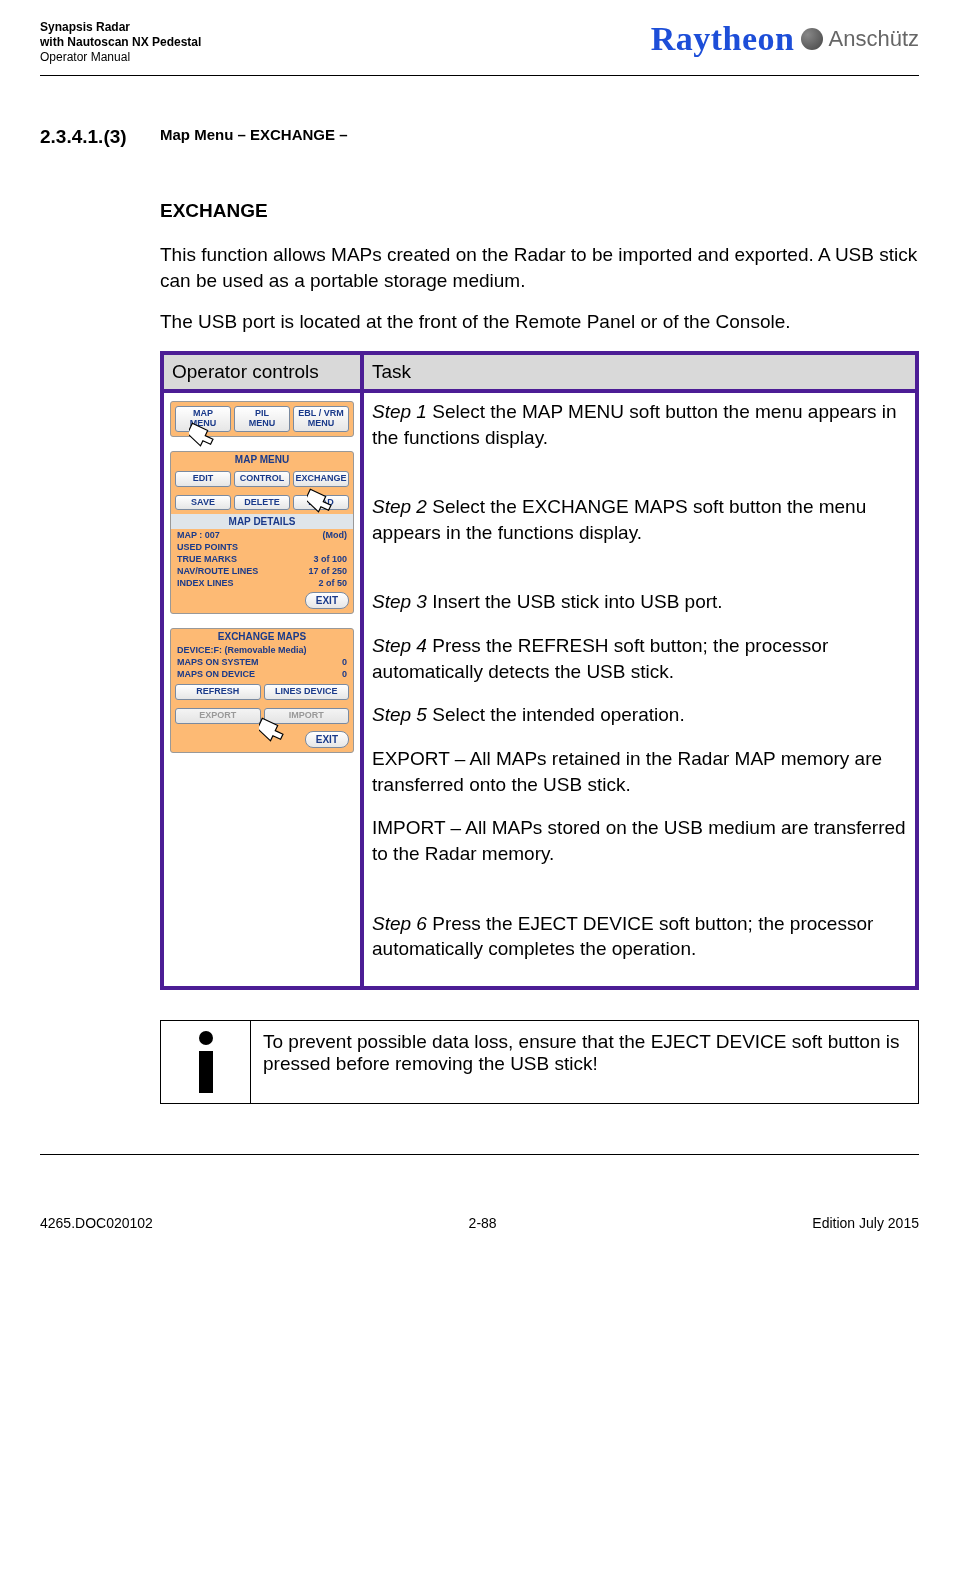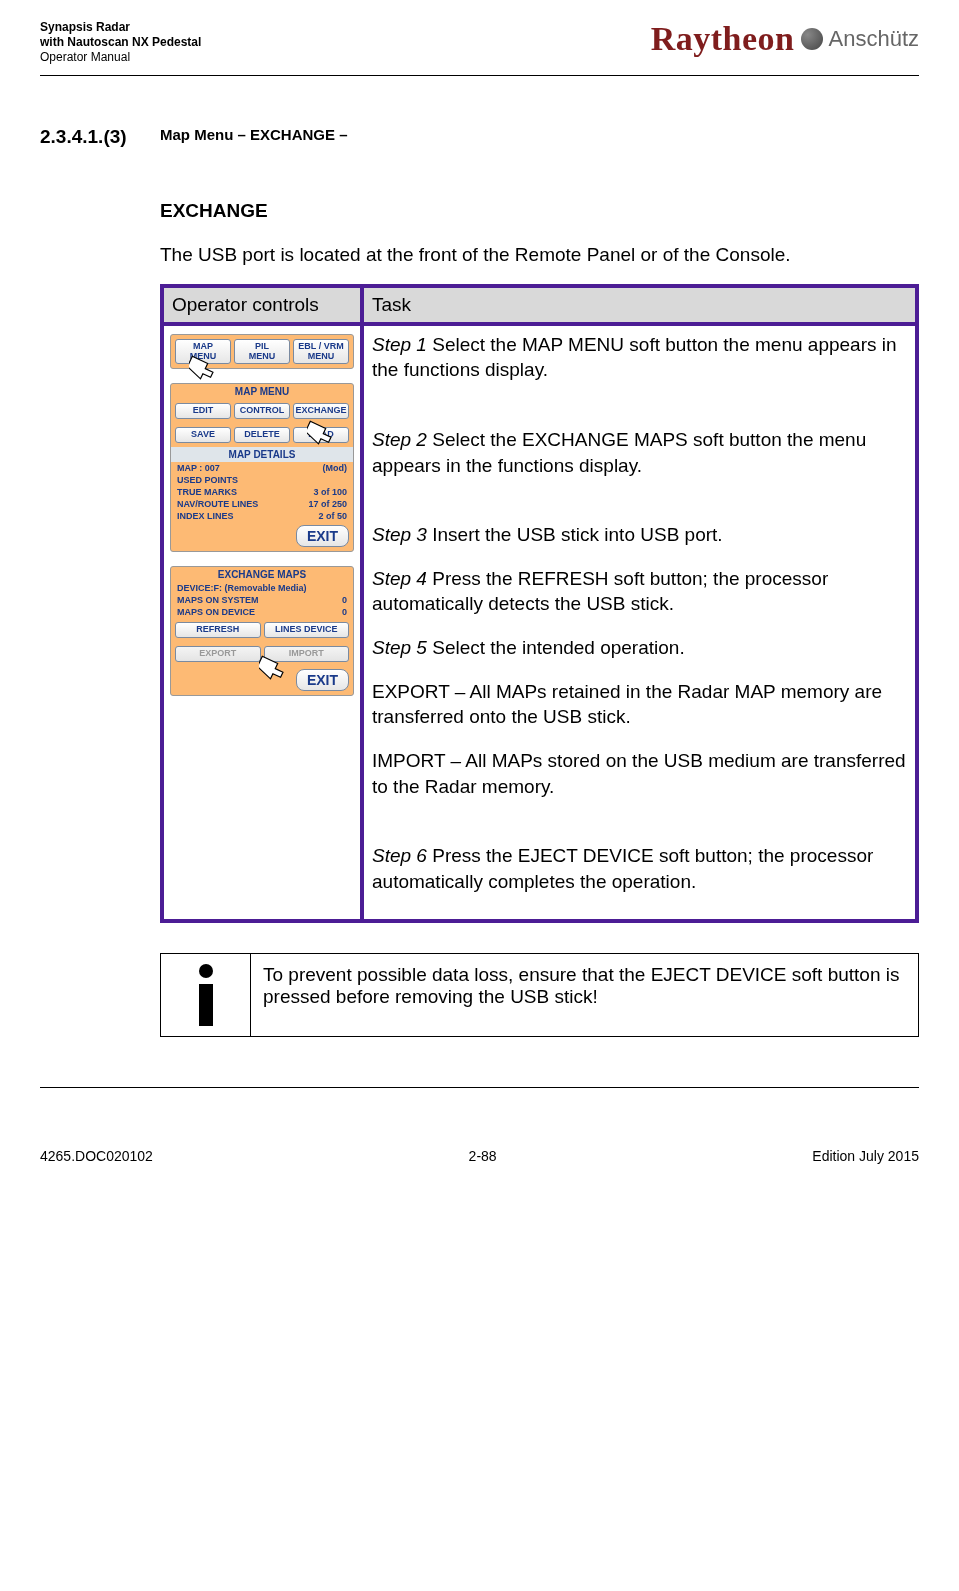--- a/index.html
+++ b/index.html
@@ -2,21 +2,21 @@
 <html><head>
 <meta charset="utf-8">
 <style>
   * { box-sizing: border-box; margin: 0; padding: 0; }
   html, body { width: 959px; background: #fff; font-family: Arial, Helvetica, sans-serif; color: #000; }
   body { padding: 20px 40px 30px 40px; }
   .header { display: flex; justify-content: space-between; align-items: flex-start; margin-bottom: 10px; }
   .header-left { font-size: 12px; line-height: 1.25; }
   .header-left .bold { font-weight: bold; }
   .logo-wrap { display: flex; align-items: center; gap: 6px; }
-  .logo-raytheon { font-family: "Times New Roman", serif; font-weight: bold; font-size: 34px; color: #7f1d1d; letter-spacing: 0.5px; }
+  .logo-raytheon { font-family: "Times New Roman", serif; font-weight: bold; font-size: 34px; color: #1d4ed8; letter-spacing: 0.5px; }
   .logo-anschutz { font-size: 22px; color: #666; font-weight: 500; }
   .logo-ball { width: 22px; height: 22px; border-radius: 50%; background: radial-gradient(circle at 30% 30%, #888, #444); display: inline-block; vertical-align: middle; }
   hr.top-rule { border: none; border-top: 1.5px solid #000; margin-bottom: 50px; }
   .section-row { display: flex; gap: 20px; margin-bottom: 52px; }
   .section-num { font-weight: bold; font-size: 19px; flex: 0 0 100px; }
   .section-title { font-weight: bold; font-size: 15px; }
   .content { margin-left: 120px; }
   h3.exchange { font-weight: bold; font-size: 19px; margin-bottom: 20px; }
   p.body { font-size: 19px; line-height: 1.35; margin-bottom: 16px; }
   table.main { width: 100%; border-collapse: collapse; border: 1px solid #000; margin-bottom: 30px; }
@@ -25,21 +25,21 @@
   .task-cell p { margin-bottom: 18px; line-height: 1.35; }
   .task-cell .step-label { font-style: italic; }
   .op-cell { width: 200px; padding: 8px 6px 8px 6px !important; }
   .panel { background: #fdba74; border: 1px solid #999; border-radius: 3px; margin-bottom: 14px; font-size: 10px; }
   .panel-row { display: flex; gap: 3px; padding: 4px; }
   .soft-btn { flex: 1; background: linear-gradient(#fff,#e6e6e6); border: 1px solid #7a8aa0; border-radius: 3px; text-align: center; font-size: 9px; font-weight: bold; color: #1a3a8a; padding: 2px 0; line-height: 1.1; white-space: pre-line; }
   .soft-btn.disabled { color: #999; background: linear-gradient(#f4f4f4,#e4e4e4); }
   .panel-title { text-align: center; font-weight: bold; color: #1a3a8a; font-size: 10px; padding: 2px 0; }
   .panel-line { display: flex; justify-content: space-between; padding: 1px 6px; color: #1a3a8a; font-weight: bold; font-size: 9px; }
   .exit-row { display:flex; justify-content:flex-end; padding:3px 4px 4px; }
-  .exit-btn { background: linear-gradient(#fff,#e6e6e6); border: 1px solid #7a8aa0; border-radius: 8px; font-size: 14px; font-weight: bold; color: #1a3a8a; padding: 2px 10px; }
+  .exit-btn { background: linear-gradient(#fff,#e6e6e6); border: 1px solid #7a8aa0; border-radius: 8px; font-size: 10px; font-weight: bold; color: #1a3a8a; padding: 2px 10px; }
   .pointer { position: relative; }
   .arrow-svg { position:absolute; }
   table.note { width: 100%; border-collapse: collapse; border: 1px solid #000; margin-left: 0; }
   table.note td { border: 1px solid #000; padding: 10px 12px; vertical-align: top; font-size: 19px; }
   .note-icon-cell { width: 90px; text-align: center; vertical-align: middle !important; }
   .note-icon-dot { width: 14px; height: 14px; background:#000; border-radius:50%; margin: 0 auto 6px auto; }
   .note-icon-bar { width: 14px; height: 42px; background:#000; margin: 0 auto; }
   .footer { display: flex; justify-content: space-between; font-size: 14px; margin-top: 60px; }
   hr.bot-rule { border: none; border-top: 1.5px solid #000; margin-top: 50px; margin-bottom: 12px; }
 </style>
@@ -60,20 +60,21 @@
 </div>
 <hr class="top-rule">
 
 <div class="section-row">
   <div class="section-num">2.3.4.1.(3)</div>
   <div class="section-title">Map Menu – EXCHANGE –</div>
 </div>
 
 <div class="content">
   <h3 class="exchange">EXCHANGE</h3>
+  <p class="body">This function allows MAPs created on the Radar to be imported and exported. A USB stick can be used as a portable storage medium.</p>
   <p class="body">The USB port is located at the front of the Remote Panel or of the Console.</p>
 
   <table class="main">
     <tbody>
         <tr>
       <th>Operator controls</th>
       <th>Task</th>
     </tr>
     <tr>
       <td class="op-cell">

